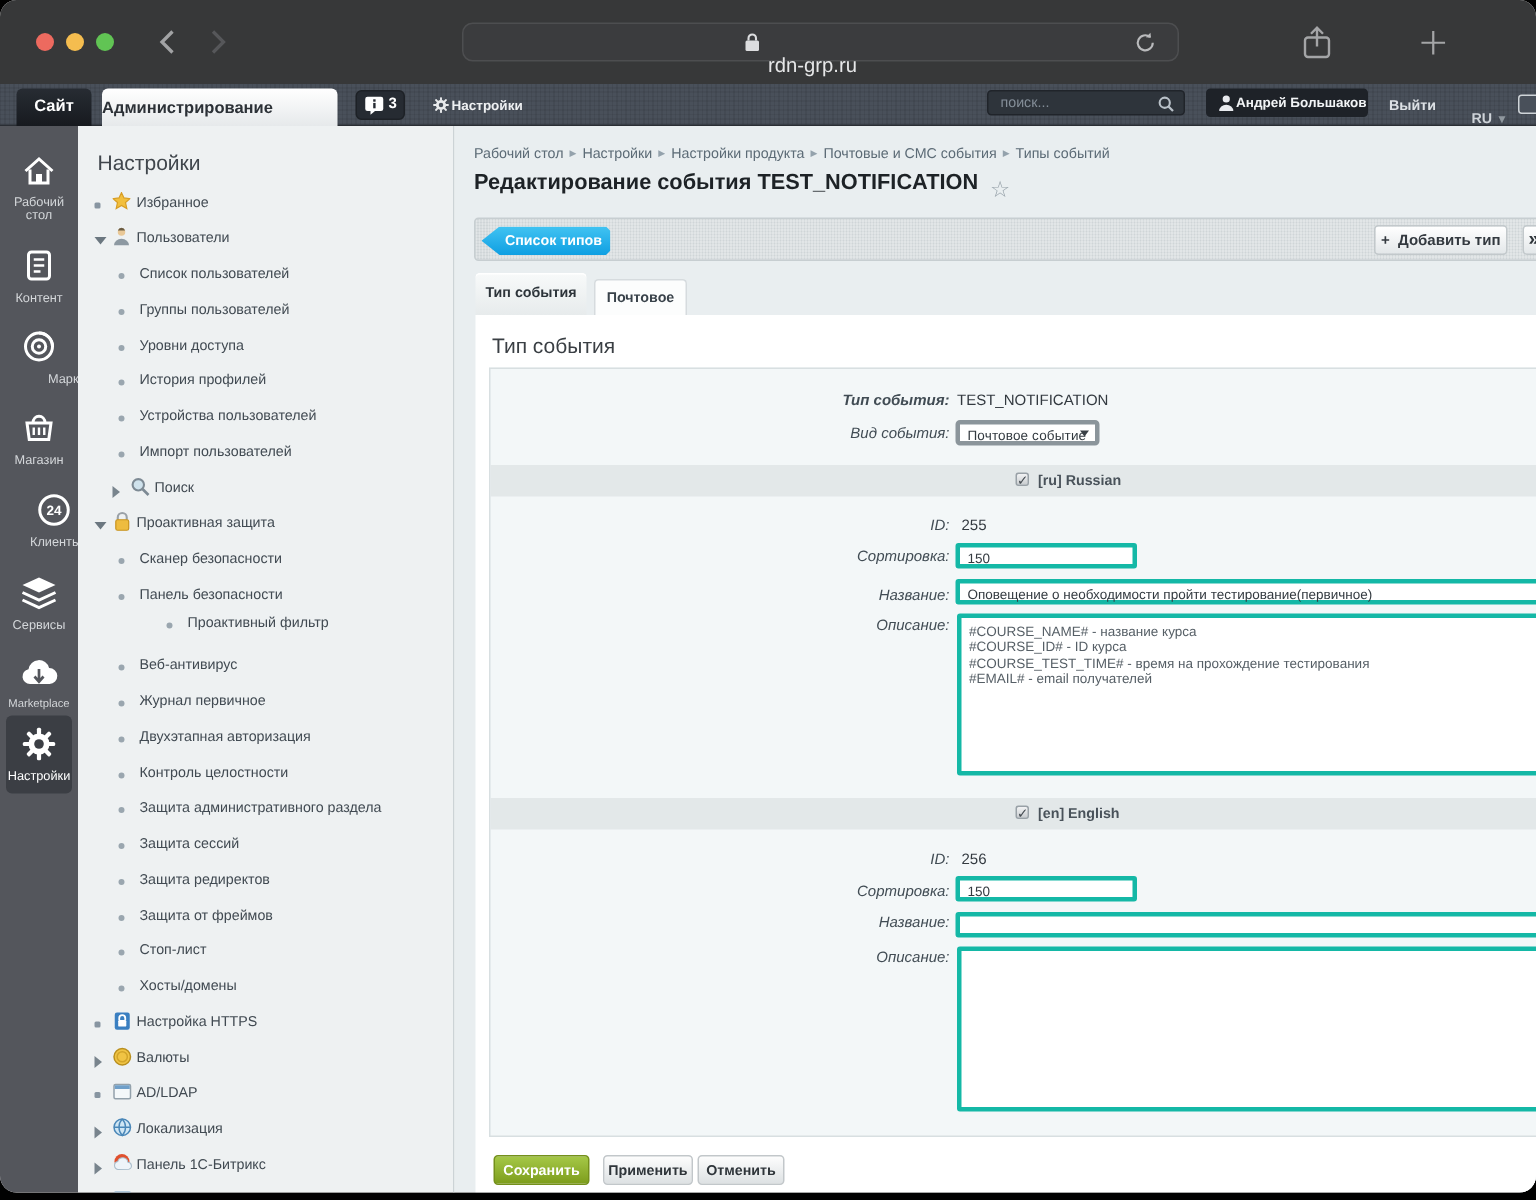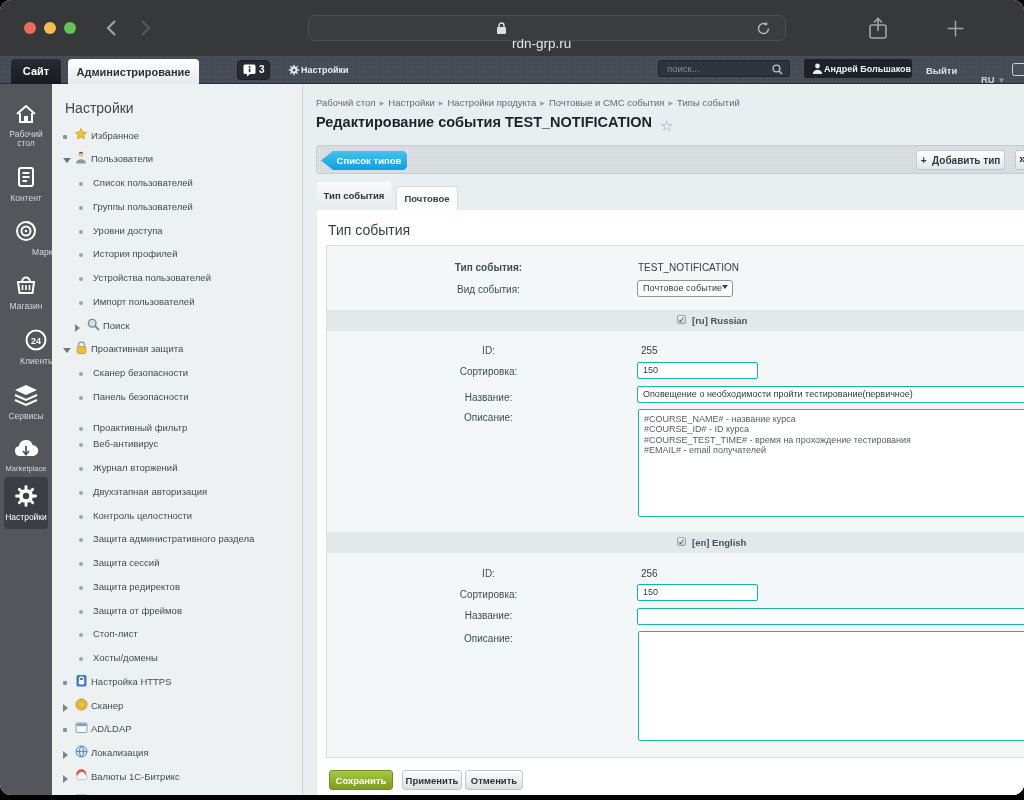--- a/index.html
+++ b/index.html
@@ -8,21 +8,21 @@
 #chrome{position:absolute;left:0;top:0;width:1024px;height:56px;background:#373839;}
 .tl{position:absolute;top:22px;width:12px;height:12px;border-radius:50%;}
 #nav-back{position:absolute;left:103px;top:18px;color:#a2a3a5;font-size:22px;font-weight:bold;}
 #urlbar{position:absolute;left:308px;top:15px;width:478px;height:26px;border:1px solid #4d4e50;border-radius:7px;background:#3b3c3e;}
 #urltxt{position:absolute;left:203px;top:20px;color:#e6e7e8;font-size:13.5px;}
 
 #topbar{position:absolute;left:0;top:56px;width:1024px;height:28px;background:#49505a;
  background-image:repeating-linear-gradient(90deg,rgba(0,0,0,.07) 0 1px,transparent 1px 3px),repeating-linear-gradient(0deg,rgba(0,0,0,.06) 0 1px,transparent 1px 3px);
  border-bottom:1px solid #2a2e34;}
 #tab-site{position:absolute;left:11px;top:3px;width:50px;height:25px;background:linear-gradient(#272c33,#171a1f);border-radius:4px 4px 0 0;color:#fff;font-size:11px;font-weight:bold;text-align:center;line-height:25px;}
-#tab-admin{position:absolute;left:68px;top:3px;width:131px;height:25px;background:linear-gradient(#ffffff,#e6e9eb);border-radius:4px 4px 0 0;color:#2c3137;font-size:11px;font-weight:bold;text-align:center;line-height:26px;}
+#tab-admin{position:absolute;left:68px;top:3px;width:157px;height:25px;background:linear-gradient(#ffffff,#e6e9eb);border-radius:4px 4px 0 0;color:#2c3137;font-size:11px;font-weight:bold;line-height:26px;}
 #notif{position:absolute;left:237px;top:4px;width:33px;height:20px;background:#262b32;border:1px solid #1d2126;border-radius:4px;}
 #notif .num{position:absolute;left:21px;top:3px;color:#fff;font-size:10px;font-weight:bold;}
 #lbl-set{position:absolute;left:301px;top:9px;color:#eef0f2;font-size:9px;font-weight:bold;}
 #search{position:absolute;left:658px;top:4px;width:132px;height:17px;background:#2e343b;border:1px solid #20242a;border-radius:3px;color:#848e98;font-size:9.5px;line-height:16px;padding-left:8px;}
 #userbtn{position:absolute;left:804px;top:3px;width:108px;height:19px;background:#1e2228;border-radius:3px;color:#f2f4f6;font-size:10px;font-weight:bold;line-height:19px;white-space:nowrap;overflow:hidden;}
 #logout{position:absolute;left:926px;top:9px;color:#dde1e5;font-size:9.5px;font-weight:bold;}
 #ru{position:absolute;left:981px;top:18px;color:#ced3d8;font-size:9.5px;font-weight:bold;}
 #kbd{position:absolute;left:1012px;top:7px;width:20px;height:13px;border:1.5px solid #cfd4d8;border-radius:2.5px;background:#49505a;}
 
 #rail{position:absolute;left:0;top:84px;width:52px;height:711px;background:#54565c;overflow:hidden;}
@@ -52,23 +52,23 @@
 
 #btn-blue span{position:relative;}
 #btn-add{position:absolute;left:599px;top:4px;width:89px;height:20px;background:linear-gradient(#ffffff,#e3e7e9);border:1px solid #c2c8cb;border-radius:3px;color:#33393f;font-size:10px;font-weight:bold;text-align:center;line-height:19px;}
 #btn-more{position:absolute;left:698px;top:4px;width:40px;height:20px;background:linear-gradient(#ffffff,#e3e7e9);border:1px solid #c2c8cb;border-radius:3px;color:#2f353a;font-size:13px;font-weight:bold;text-align:left;padding-left:3px;line-height:16px;}
 .tab{position:absolute;font-weight:bold;text-align:center;}
 #tab1{left:14px;top:98px;width:74px;height:28px;background:linear-gradient(#f8fafa,#e7ebec);border-radius:3px 3px 0 0;color:#2c3339;font-size:9.5px;line-height:28px;box-shadow:inset 0 1px 0 #fff;}
 #tab2{left:93px;top:102px;width:62px;height:24px;background:#fcfdfd;border:1px solid #d6dbde;border-bottom:none;border-radius:3px 3px 0 0;color:#39424a;font-size:9.5px;line-height:23px;}
 #whitebox{position:absolute;left:14px;top:126px;width:1080px;height:585px;background:#fff;}
 #formhead{position:absolute;left:11px;top:12px;font-size:14px;color:#3a3f44;}
 #formbox{position:absolute;left:9px;top:35px;width:1080px;height:513px;background:#f3f7f8;border:1px solid #d8dfe1;}
-.lab{position:absolute;width:289px;text-align:center;font-size:10px;color:#414c54;}
+.lab{position:absolute;width:289px;text-align:right;font-size:10px;color:#414c54;font-style:italic;}
 .val{position:absolute;font-size:10px;color:#333a40;}
-.inp{position:absolute;border:1px solid #14b8a6;background:#fff;border-radius:2px;font-size:9px;color:#333a40;padding:0 5px;line-height:14px;}
+.inp{position:absolute;border:3px solid #14b8a6;background:#fff;border-radius:2px;font-size:9px;color:#333a40;padding:0 5px;line-height:14px;}
 .secbar{position:absolute;left:0;width:1078px;height:21px;background:#e3e8e9;}
 .cb{position:absolute;width:9px;height:9px;border:1px solid #99a1a7;background:linear-gradient(#f2f3f4,#c9cdd0);border-radius:2px;color:#454c52;font-size:9px;line-height:9px;text-align:center;}
 .secbar .sl{position:absolute;font-size:9.5px;font-weight:bold;color:#49525a;}
 
 .bbtn{position:absolute;top:560px;height:20px;border-radius:3px;font-size:9.5px;font-weight:bold;text-align:center;}
 #bsave{left:12px;width:64px;background:linear-gradient(#a5c847,#7d9d1c);border:1px solid #74901b;color:#fff;line-height:19px;}
 #bapply{left:85px;width:60px;background:linear-gradient(#fdfdfd,#dde1e3);border:1px solid #c2c7ca;color:#2f353a;line-height:19px;}
 #bcancel{left:148px;width:58px;background:linear-gradient(#fdfdfd,#dde1e3);border:1px solid #c2c7ca;color:#2f353a;line-height:19px;}
 </style></head>
 <body>
@@ -284,31 +284,31 @@
           <div class="tx">Проактивная защита</div>
         </div>
     <div class="mi child" style="top:279.00px;">
           <div class="mk cdot"></div>
           <div class="tx">Сканер безопасности</div>
         </div>
     <div class="mi child" style="top:302.75px;">
           <div class="mk cdot"></div>
           <div class="tx">Панель безопасности</div>
         </div>
-    <div class="mi child" style="top:334px;">
+    <div class="mi child" style="top:322px;margin-left:32px;">
           <div class="mk cdot"></div>
           <div class="tx">Проактивный фильтр</div>
         </div>
     <div class="mi child" style="top:350.25px;">
           <div class="mk cdot"></div>
           <div class="tx">Веб-антивирус</div>
         </div>
     <div class="mi child" style="top:374.00px;">
           <div class="mk cdot"></div>
-          <div class="tx">Журнал вторжений</div>
+          <div class="tx">Журнал первичное</div>
         </div>
     <div class="mi child" style="top:397.75px;">
           <div class="mk cdot"></div>
           <div class="tx">Двухэтапная авторизация</div>
         </div>
     <div class="mi child" style="top:421.50px;">
           <div class="mk cdot"></div>
           <div class="tx">Контроль целостности</div>
         </div>
     <div class="mi child" style="top:445.25px;">
@@ -343,21 +343,21 @@
               <rect x="3.8" y="6" width="5.4" height="4.4" rx="0.8" fill="#fff"></rect>
             </svg></div>
           <div class="tx">Настройка HTTPS</div>
         </div>
     <div class="mi" style="top:611.50px;">
           <div class="mk tri-r"></div>
           <div class="ic"><svg width="13" height="13" viewBox="0 0 13 13">
               <circle cx="6.5" cy="6.5" r="5.5" fill="#f0c444" stroke="#b98f1e" stroke-width="1"></circle>
               <circle cx="6.5" cy="6.5" r="3.4" fill="none" stroke="#d3a52a" stroke-width="1"></circle>
             </svg></div>
-          <div class="tx">Сканер</div>
+          <div class="tx">Валюты</div>
         </div>
     <div class="mi" style="top:635.25px;">
           <div class="mk dot"></div>
           <div class="ic"><svg width="13" height="13" viewBox="0 0 13 13">
               <rect x="1" y="2" width="11" height="9.5" rx="1" fill="#f4f8fa" stroke="#93a1ab" stroke-width="1"></rect>
               <path d="M1.5 2.5 h10 v2.5 h-10 Z" fill="#6f9fc9"></path>
             </svg></div>
           <div class="tx">AD/LDAP</div>
         </div>
     <div class="mi" style="top:659.00px;">
@@ -367,21 +367,21 @@
               <path d="M6.5 1 a8 8 0 0 0 0 11 a8 8 0 0 0 0 -11 M1 6.5 H12" stroke="#4a87b8" stroke-width="0.9" fill="none"></path>
             </svg></div>
           <div class="tx">Локализация</div>
         </div>
     <div class="mi" style="top:682.75px;">
           <div class="mk tri-r"></div>
           <div class="ic"><svg width="14" height="13" viewBox="0 0 14 13">
               <circle cx="6.3" cy="5.3" r="5" fill="#e0502d"></circle>
               <path d="M3.6 10.6 a2.7 2.7 0 0 1 -.1-5.3 a3.5 3.5 0 0 1 6.8.5 a2.4 2.4 0 0 1 .6 4.7 Z" fill="#eef4f9" stroke="#a8bcca" stroke-width="0.7"></path>
             </svg></div>
-          <div class="tx">Валюты 1С-Битрикс</div>
+          <div class="tx">Панель 1С-Битрикс</div>
         </div>
     <div class="mi" style="top:706.50px;">
           <div class="ic"><svg width="13" height="13" viewBox="0 0 13 13">
               <rect x="1" y="2" width="11" height="9" rx="1" fill="#dceaf4" stroke="#6f9dc2" stroke-width="1.2"></rect>
             </svg></div>
           <div class="tx">Настройки продукта</div>
         </div>
     </div>
   </div>
 

